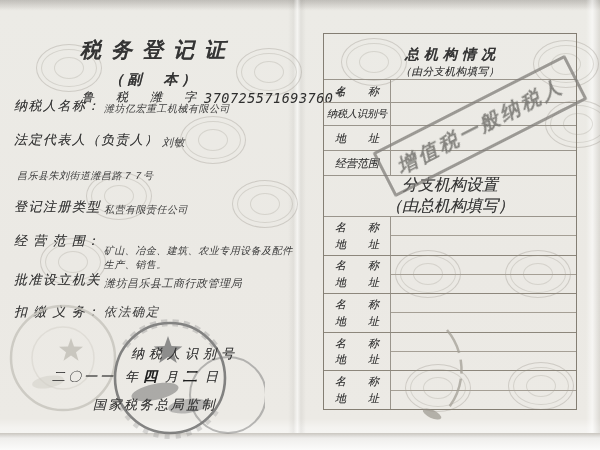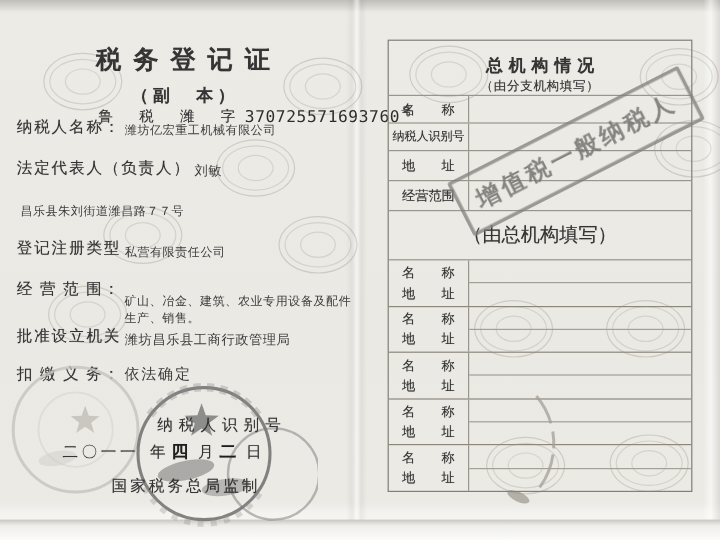--- a/index.html
+++ b/index.html
@@ -1,18 +1,18 @@
 <!DOCTYPE html>
 <html><head>
 <meta charset="utf-8">
 <style>
   html,body{margin:0;padding:0;width:600px;height:450px;overflow:hidden;
     font-family:"Liberation Serif","DejaVu Serif",serif;}
   .stage{position:relative;width:600px;height:450px;
-    background:linear-gradient(180deg,#dcdad5 0,#ecebe6 2.5%,#ebe9e4 60%,#eceae5 93%,#f4f3f0 95%,#fafaf8 100%);}
+    background:linear-gradient(180deg,#dcdad5 0,#ecebe6 2.5%,#ebe9e4 60%,#eceae5 93%,#f4f3f0 95%,#fafaf8 100%);font-style:italic;}
   .top-shade{position:absolute;left:0;top:0;width:600px;height:10px;
     background:linear-gradient(180deg,rgba(95,92,87,.22),rgba(0,0,0,0));}
   .paper-bottom{position:absolute;left:0;top:433px;width:600px;height:17px;
     background:linear-gradient(180deg,#c9c6c0 0,#efeeec 30%,#fbfbfa 100%);}
   .paper-right{position:absolute;left:586px;top:0;width:14px;height:436px;
     background:linear-gradient(90deg,rgba(0,0,0,0),rgba(255,255,255,.55) 45%,rgba(170,167,160,.25) 100%);}
   .fold{position:absolute;left:288px;top:0;width:18px;height:434px;
     background:linear-gradient(90deg,rgba(0,0,0,0),rgba(90,88,84,.07) 30%,rgba(255,255,255,.5) 52%,rgba(90,88,84,.08) 72%,rgba(0,0,0,0));}
   
   .wm{position:absolute;width:64px;height:46px;border:1px solid rgba(152,147,137,.35);border-radius:50%;z-index:1;}
@@ -172,20 +172,21 @@
     </div>
     <div class="t-row" style="height:24px">
       <div class="t-label">地　　址</div>
       <div class="t-value"></div>
     </div>
     <div class="t-row" style="height:24px">
       <div class="t-label">经营范围</div>
       <div class="t-value"></div>
     </div>
     <div class="t-head2">
+      <div class="h-title">分支机构设置</div>
       <div class="h-sub">（由总机构填写）</div>
     </div>
 
     <div class="t-block">
       <div class="b-labels">
         <span>名　　称</span>
         <span>地　　址</span>
       </div>
       <div class="b-values">
         <div class="b-half top"></div>

